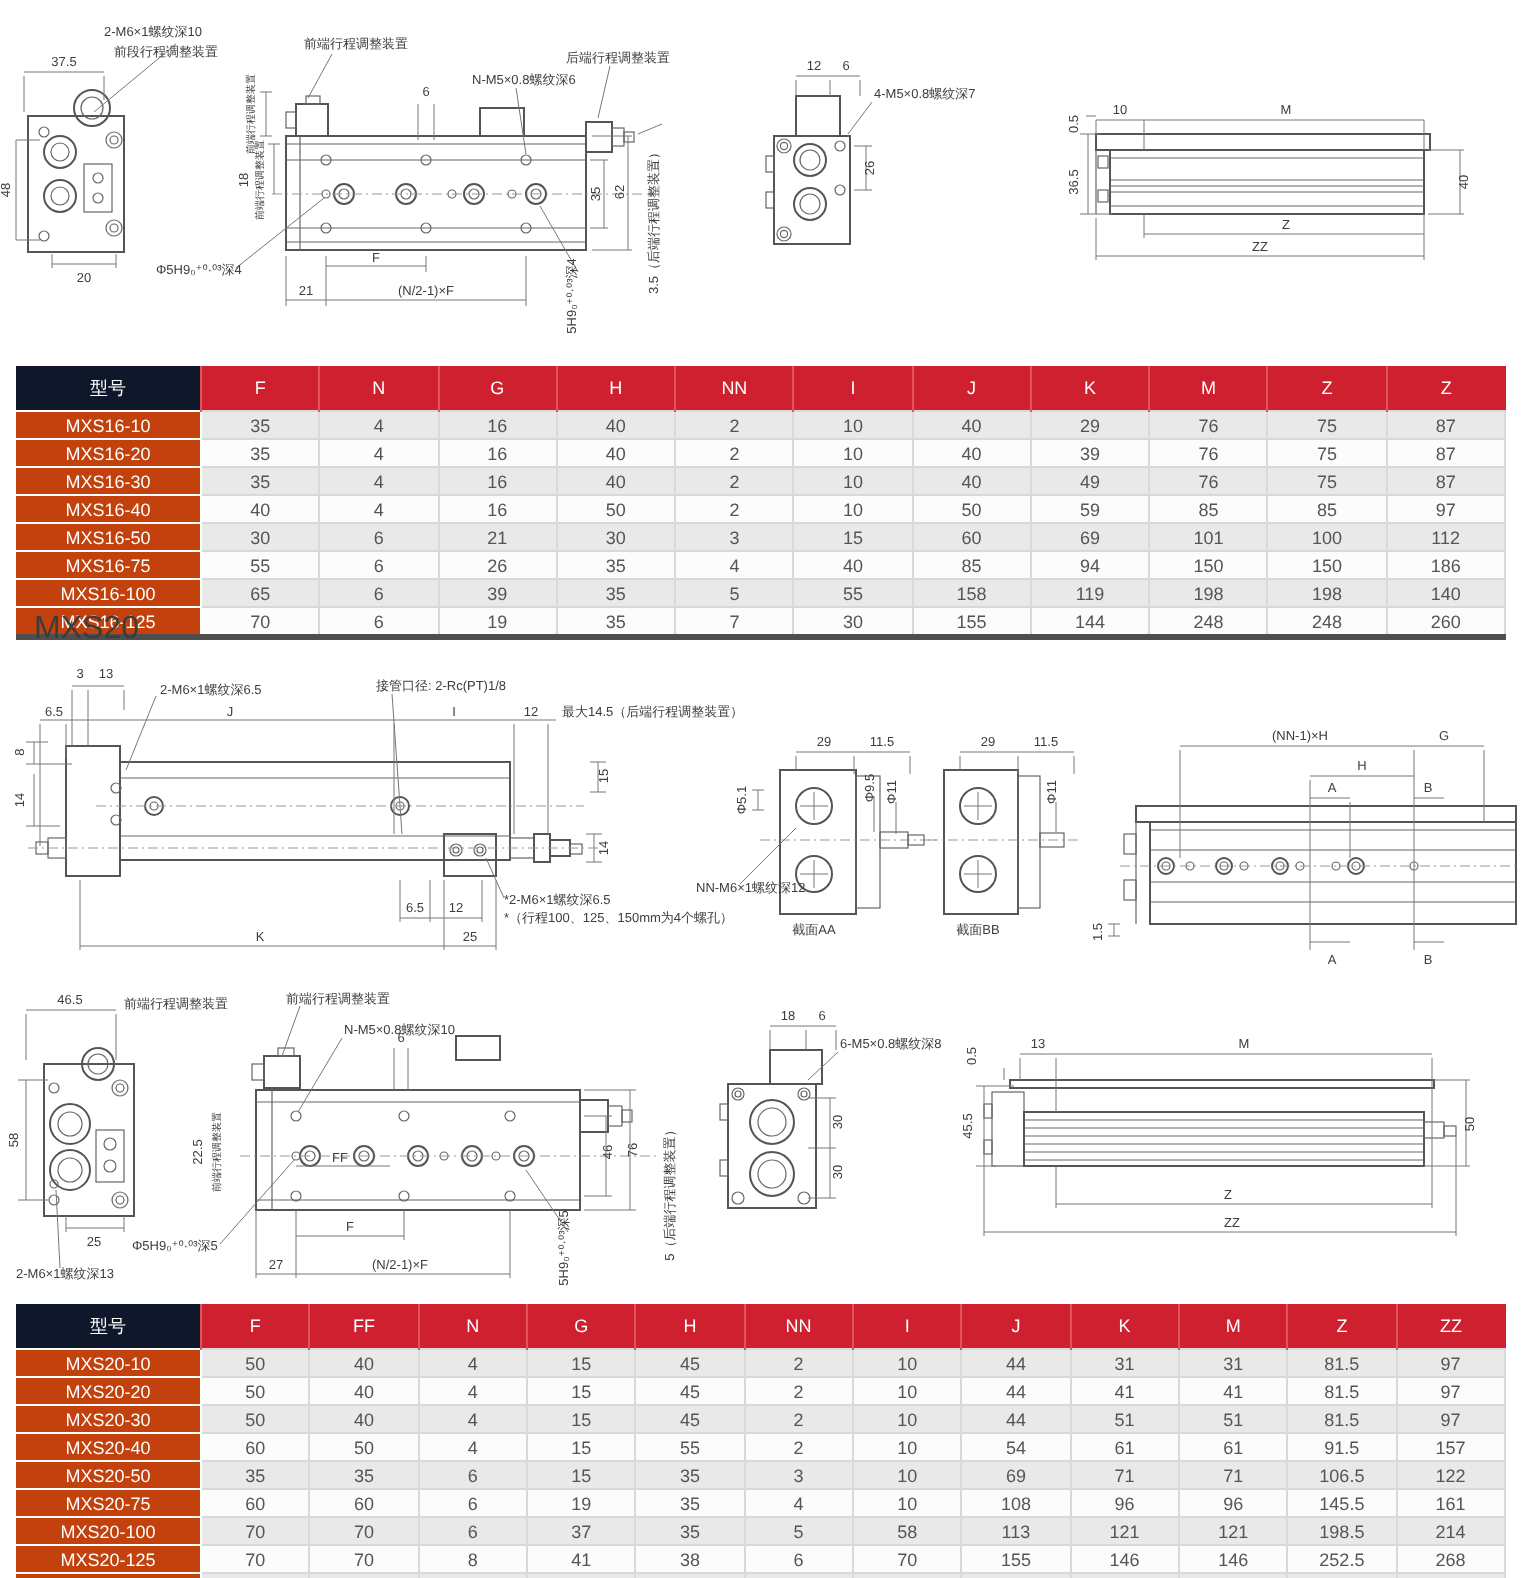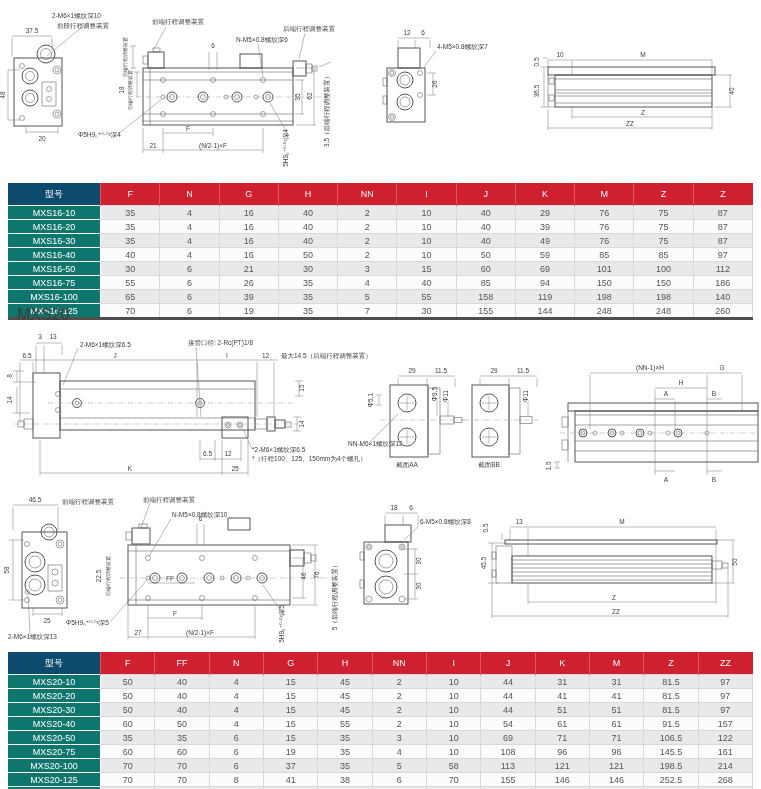--- a/index.html
+++ b/index.html
@@ -6,22 +6,22 @@
   .page{position:relative;width:761px;height:789px;background:#fff;overflow:hidden;
         font-family:"Liberation Sans","DejaVu Sans",sans-serif;}
   svg.strip{position:absolute;left:0;}
   #svgA{top:0;} #svgB{top:325px;} #svgC{top:488px;}
   .sec-title{position:absolute;left:17px;top:306px;font-size:16px;color:#3c3c3c;}
   table.spec{position:absolute;left:8px;width:745px;border-collapse:collapse;table-layout:fixed;
              font-size:9px;border-bottom:3px solid #4e4e4e;}
   #t1{top:183px;} #t2{top:652px;}
   table.spec thead th{background:#cf2030;color:#fff;font-weight:normal;height:20px;
                       border-left:1px solid #de5560;}
-  table.spec thead th:first-child{background:#0c4a6e;border-left:none;width:90px;}
-  table.spec tbody th{background:#0f766e;color:#fff;font-weight:normal;height:11px;
+  table.spec thead th:first-child{background:#0f172a;border-left:none;width:90px;}
+  table.spec tbody th{background:#c2410c;color:#fff;font-weight:normal;height:11px;
                       border:1px solid #fff;border-left:none;margin-left:12px;}
   table.spec tbody td{text-align:center;color:#555;border:1px solid #d9d9d9;height:11px;padding:0;}
   table.spec tbody tr:nth-child(odd) td{background:#e9e9e9;}
   table.spec tbody tr:nth-child(even) td{background:#fcfcfc;}
   svg text{font-size:6.5px;fill:#3d3d3d;font-family:"Liberation Sans","DejaVu Sans",sans-serif;}
   svg text.sm{font-size:5px;}
   .o{fill:none;stroke:#555;stroke-width:1;}
   .o2{fill:none;stroke:#666;stroke-width:.6;}
   .d{stroke:#777;stroke-width:.5;fill:none;}
   .cl{stroke:#999;stroke-width:.5;stroke-dasharray:5 2 1 2;fill:none;}

